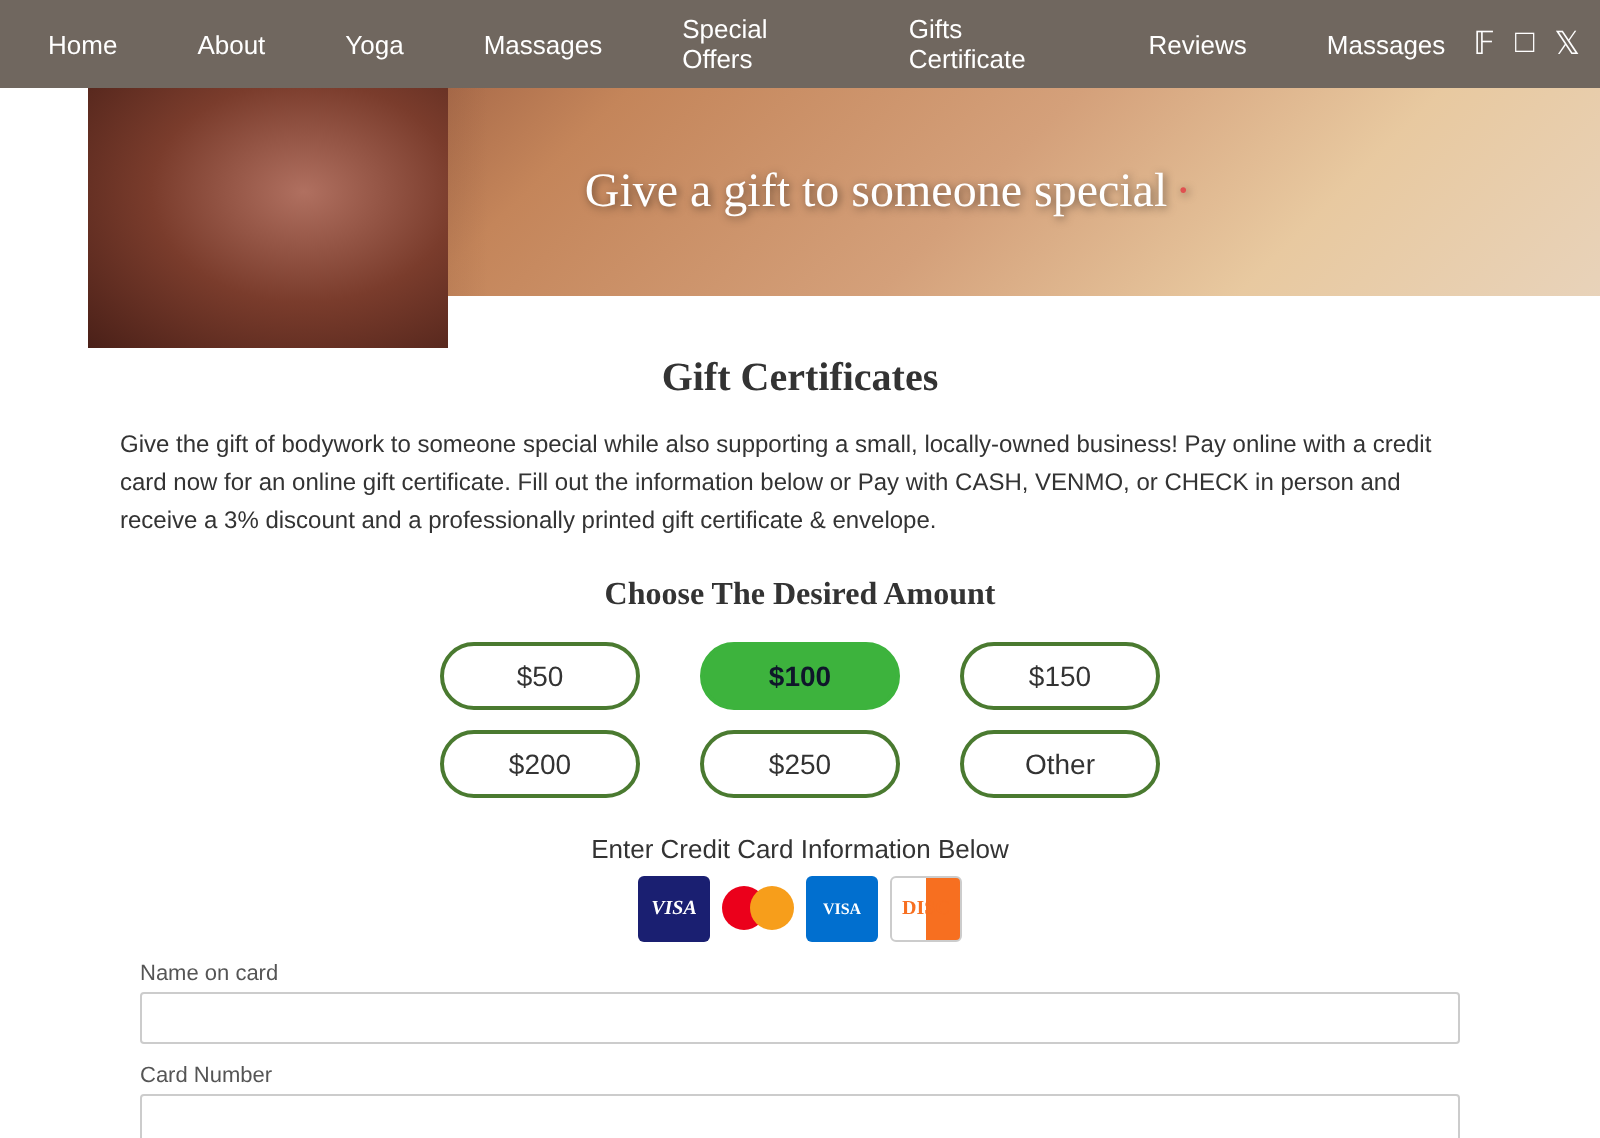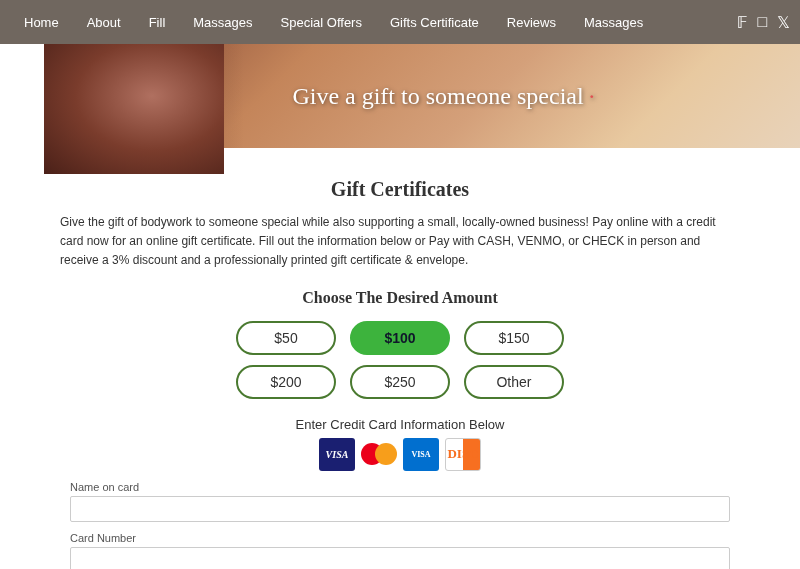--- a/index.html
+++ b/index.html
@@ -10,21 +10,21 @@
       background: rgba(80,70,60,0.82);
       display: flex;
       align-items: center;
       justify-content: space-between;
       padding: 0 10px;
       height: 44px;
     }
     .nav-links {
       display: flex;
       align-items: flex-end;
-      gap: 0;
+      gap: 12px;
     }
     .nav-links a {
       color: #fff;
       text-decoration: none;
       font-family: Arial, sans-serif;
       font-size: 13px;
       padding: 0 14px;
       height: 44px;
       display: flex;
       align-items: center;
@@ -107,21 +107,21 @@
     
     .amount-grid {
       display: flex;
       flex-direction: column;
       align-items: center;
       gap: 10px;
       margin-bottom: 18px;
     }
     .amount-row {
       display: flex;
-      gap: 14px;
+      gap: 30px;
     }
     .amount-btn {
       width: 100px;
       height: 34px;
       border-radius: 20px;
       border: 2px solid #4a7a30;
       background: #fff;
       color: #333;
       font-size: 14px;
       font-family: Arial, sans-serif;
@@ -160,21 +160,21 @@
       height: 33px;
       border-radius: 3px;
       display: inline-flex;
       align-items: center;
       justify-content: center;
       font-size: 8px;
       font-weight: bold;
     }
     .cc-visa { background: #1a1f71; color: #fff; font-size: 10px; font-style: italic; }
     .cc-amex { background: #016fcf; color: #fff; font-size: 8px; }
-    .cc-disc { background: linear-gradient(90deg, #fff 50%, #f76f20 50%); border: 1px solid #ccc; color: #f76f20; font-size: 13px; }
+    .cc-disc { background: linear-gradient(90deg, #fff 50%, #f76f20 50%); border: 1px solid #ccc; color: #f76f20; font-size: 10px; }
 
     
     .form-section {
       padding: 0 10px;
     }
     .form-row {
       margin-bottom: 10px;
     }
     .form-row label {
       display: block;
@@ -216,21 +216,21 @@
       background: #f79e1b;
     }
   </style>
 </head>
 <body>
 
 <nav>
   <div class="nav-links">
     <a>Home</a>
     <a>About</a>
-    <a>Fill</a>
+    <a>Yoga</a>
     <a>Massages</a>
     <a>Special Offers</a>
     <a>Gifts Certificate</a>
     <a>Reviews</a>
     <a>Massages</a>
   </div>
   <div class="nav-icons">
     <span>𝔽</span>
     <span>□</span>
     <span>𝕏</span>

